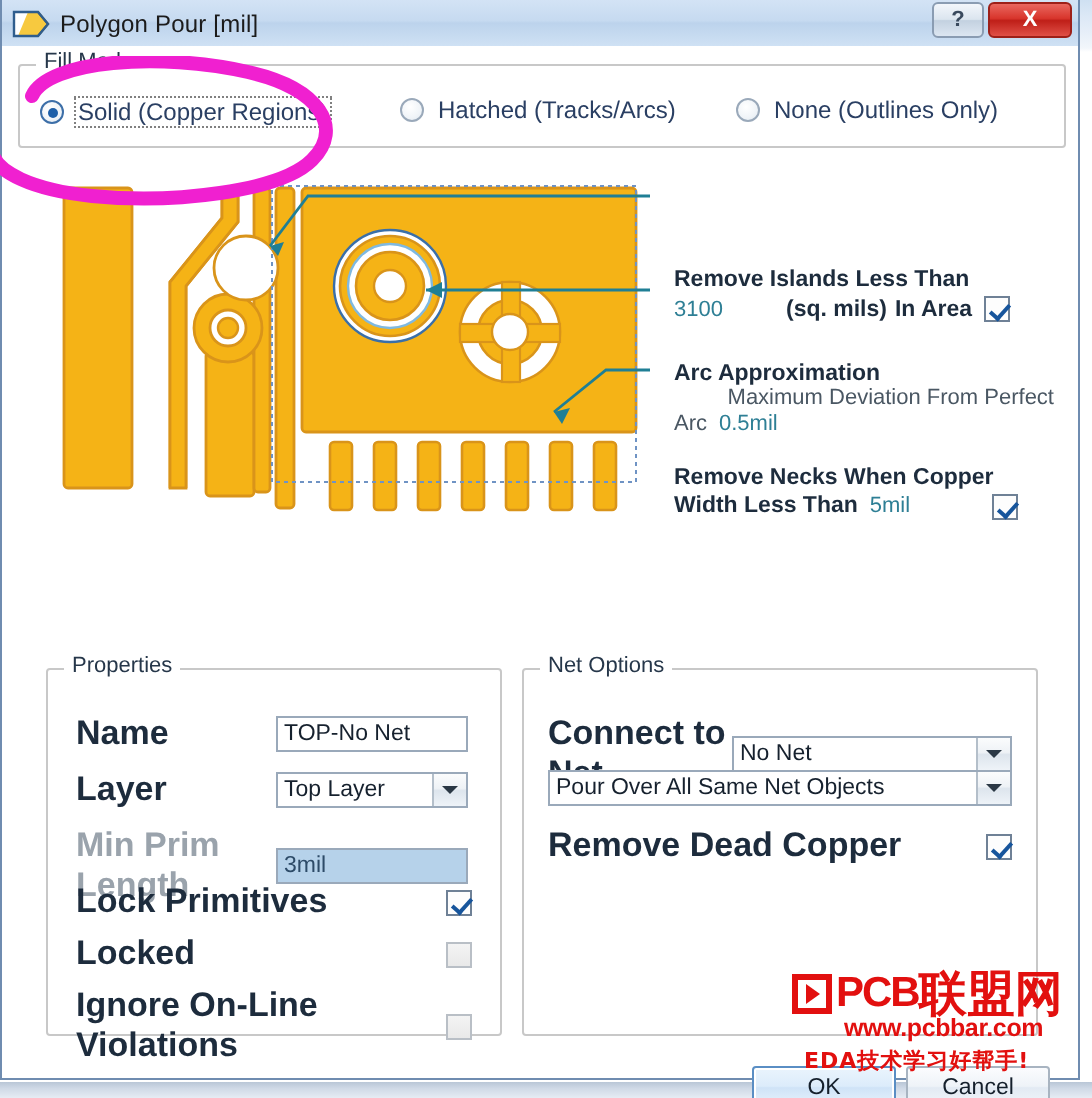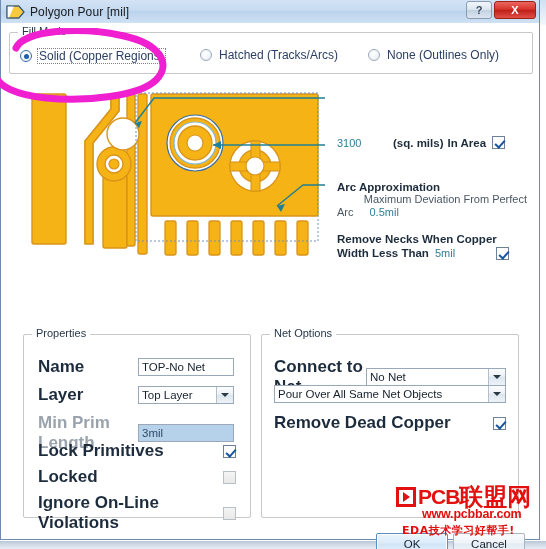--- a/index.html
+++ b/index.html
@@ -319,33 +319,34 @@
             <path d="M310 64 L198 64"></path>
             <path d="M310 104 L288 104 L262 125"></path>
           </g>
           <polygon points="120,42 127,40 124,47" fill="#1f7f95"></polygon>
           <polygon points="198,64 206,60 206,68" fill="#1f7f95"></polygon>
           <polygon points="262,125 270,123 266,131" fill="#1f7f95"></polygon>
         </svg>
       </div>
 
       <div class="anno" id="an1">
+        <div class="hd">Remove Islands Less Than</div>
         <div class="anno-row">
           <span class="val" style="width:56px">3100</span>
           <span class="hd" style="margin-right:4px">(sq. mils)</span>
           <span class="hd" style="margin-right:6px">In Area</span>
           <span class="chk on"></span>
         </div>
       </div>
 
       <div class="anno" id="an2">
         <div class="hd">Arc Approximation</div>
         <div class="sub">Maximum Deviation From Perfect</div>
         <div class="anno-row" style="margin-top:1px">
-          <span class="sub" style="margin-right:16px">Arc</span>
+          <span class="sub" style="margin-right:6px">Arc</span>
           <span class="val">0.5mil</span>
         </div>
       </div>
 
       <div class="anno" id="an3">
         <div class="hd">Remove Necks When Copper</div>
         <div class="anno-row">
           <span class="hd" style="margin-right:6px">Width Less Than</span>
           <span class="val">5mil</span>
           <span class="chk on" style="position:absolute;right:18px"></span>

